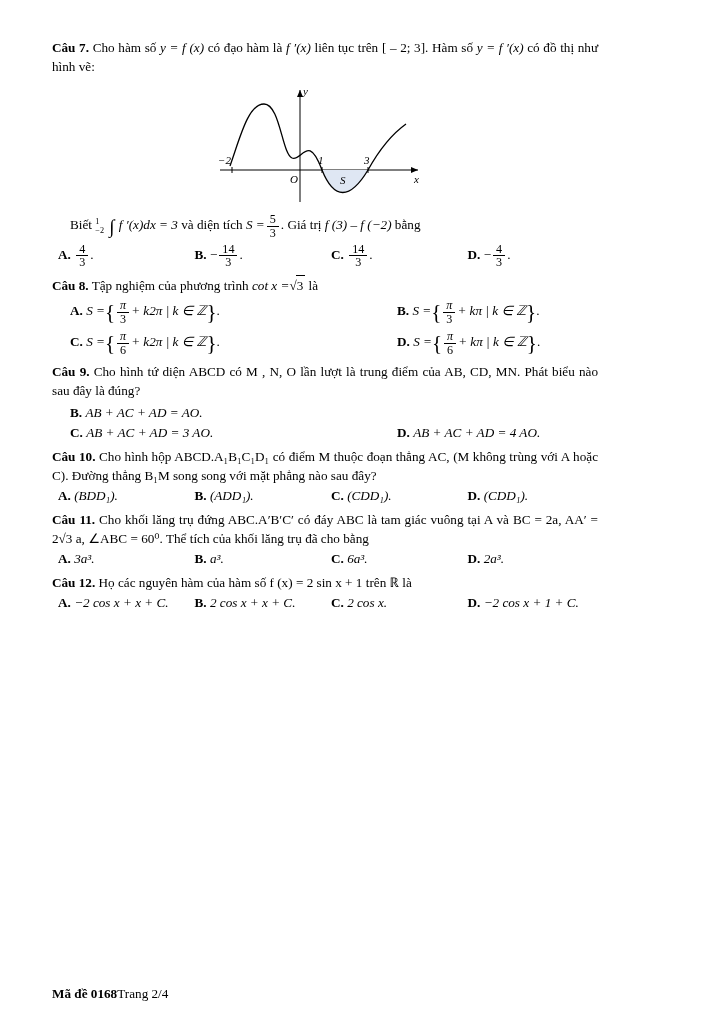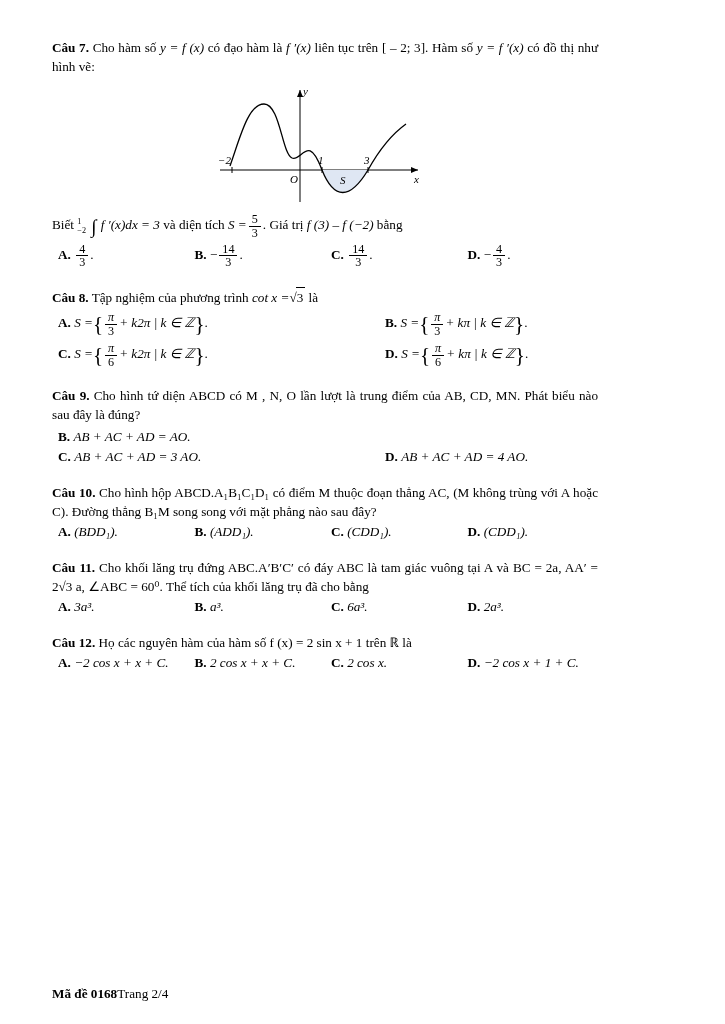--- a/index.html
+++ b/index.html
@@ -42,21 +42,21 @@
   }
   .opts > div {
     flex: 1 1 25%;
     padding-left: 6px;
     box-sizing: border-box;
   }
   .opts2 {
     display: flex;
     width: 100%;
     font-size: 13.2px;
-    margin: 4px 0 4px 0;
+    margin: 4px 0 4px 12px;
   }
   .opts2 > div {
     flex: 1 1 50%;
     padding-left: 6px;
     box-sizing: border-box;
   }
   .opts2 > div:nth-child(2) { padding-left: 60px; }
   .ol { font-weight: bold; }
   
   .frac {
@@ -103,21 +103,21 @@
   }
   .footer {
     position: absolute;
     left: 52px;
     right: 52px;
     bottom: 22px;
     display: flex;
     font-size: 13.2px;
   }
   .footer .code { font-weight: bold; }
-  .blk { margin-top: 18px; }
+  .blk { margin-top: 6px; }
 </style>
 </head>
 <body>
 
 <div class="page">
 
   <div class="q">
     <span class="qlabel">Câu 7.</span>
     <span>Cho hàm số</span>
     <span class="it">y = f (x)</span>
@@ -150,21 +150,21 @@
       <text x="8" y="80" font-family="Liberation Serif, serif" font-size="11" font-style="italic">−2</text>
       <text x="108" y="80" font-family="Liberation Serif, serif" font-size="11" font-style="italic">1</text>
       <text x="154" y="80" font-family="Liberation Serif, serif" font-size="11" font-style="italic">3</text>
       <text x="80" y="99" font-family="Liberation Serif, serif" font-size="11" font-style="italic">O</text>
       <text x="93" y="11" font-family="Liberation Serif, serif" font-size="11" font-style="italic">y</text>
       <text x="204" y="99" font-family="Liberation Serif, serif" font-size="11" font-style="italic">x</text>
       <text x="130" y="100" font-family="Liberation Serif, serif" font-size="11" font-style="italic">S</text>
     </svg>
   </div>
 
-  <div class="q" style="margin-top:-2px;">
+  <div class="q" style="margin-top:-2px;margin-left:18px;">
     <span>Biết</span>
     <span class="intlim">
       <span class="up">1</span>
       <span class="lo">−2</span>
     </span>
     <span class="intg">∫</span>
     <span class="it">f ′(x)dx = 3</span>
     <span>và diện tích</span>
     <span class="it">S =</span><span class="frac"><span class="num">5</span><span class="den">3</span></span><span>. Giá trị</span>
     <span class="it">f (3) – f (−2)</span>

